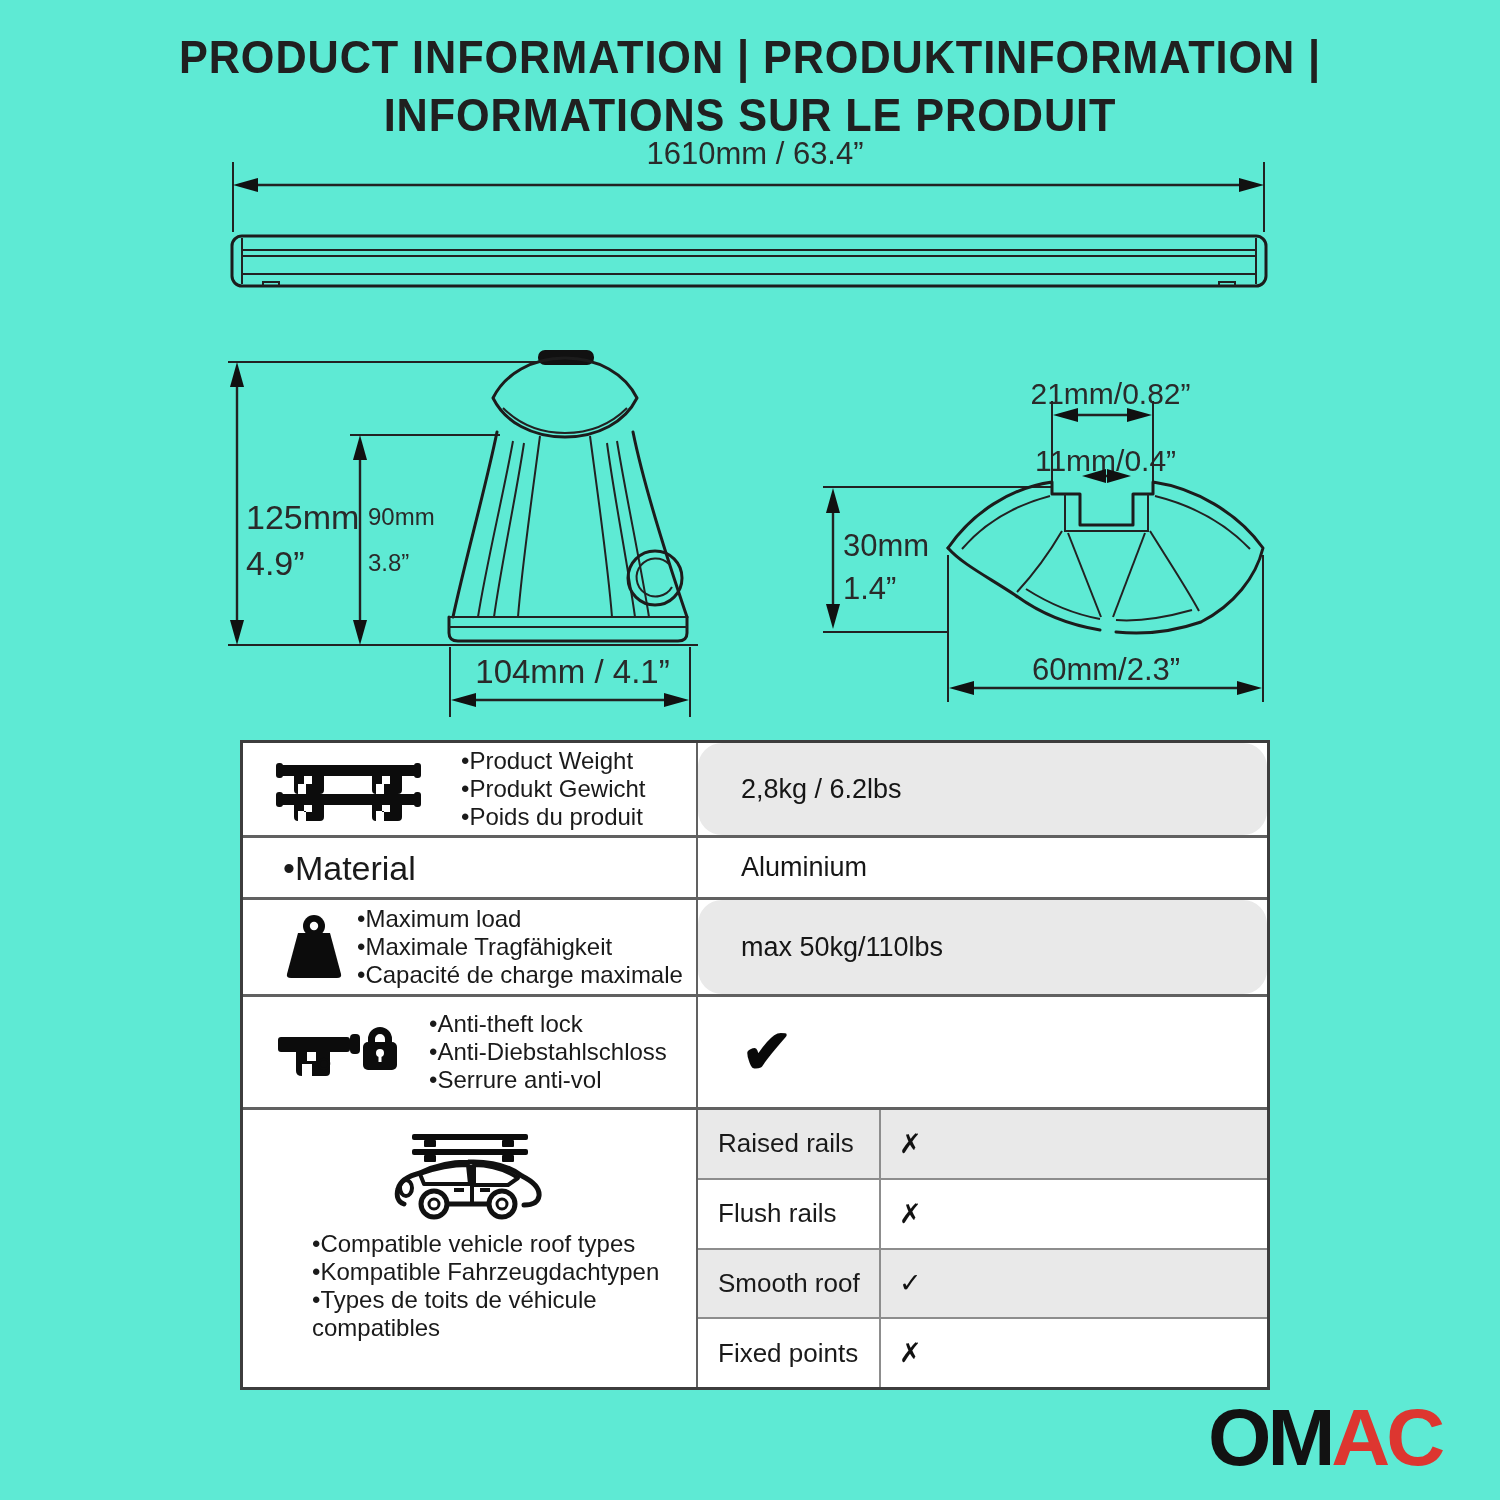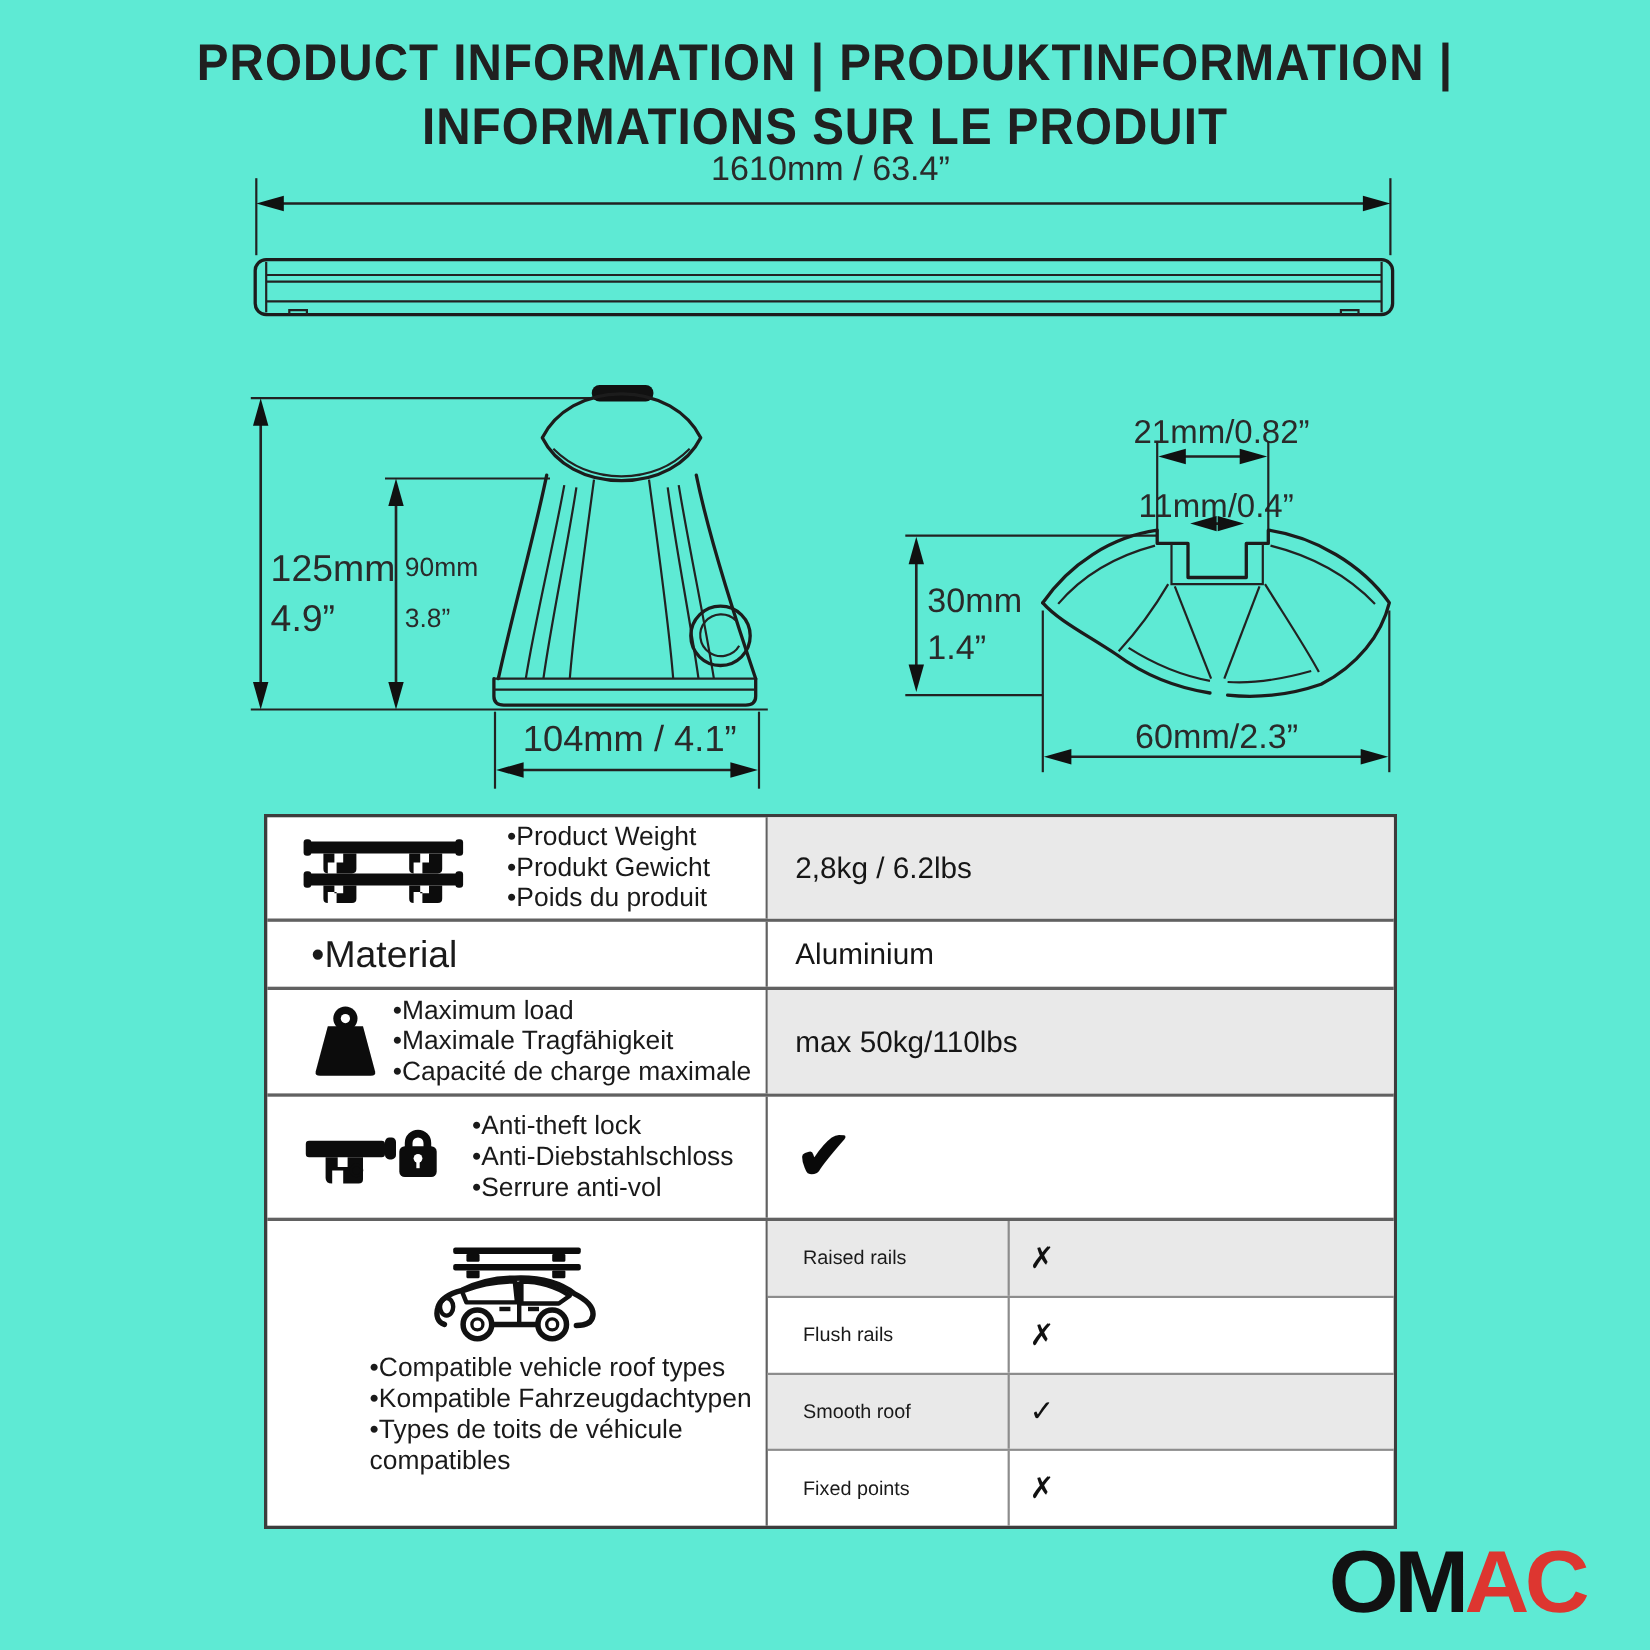--- a/index.html
+++ b/index.html
@@ -21,43 +21,43 @@
   .outl{stroke:#1c1c1c;stroke-width:3;fill:none;stroke-linejoin:round;stroke-linecap:round;}
   .ah{fill:#111;stroke:none;}
 
   
   .info-table{position:absolute;left:240px;top:740px;width:1030px;
               border:3px solid #3d3d3d;box-sizing:border-box;background:#fff;}
   .trow{display:flex;border-top:3px solid #616161;box-sizing:border-box;}
   .trow:first-child{border-top:none;}
   .cell-l{width:455px;box-sizing:border-box;border-right:2px solid #616161;
           display:flex;align-items:center;}
-  .cell-r{flex:1;display:flex;align-items:center;padding-left:25px;
-          font-size:27px;color:#161616;box-sizing:border-box;}
+  .cell-r{flex:1;display:flex;align-items:center;padding-left:43px;
+          font-size:27px;color:#161616;box-sizing:border-box;border-radius:24px;}
   .gray{background:#e9e9e9;}
   .lab{font-size:24px;line-height:28px;color:#1a1a1a;}
   .lab div{white-space:nowrap;}
   .bigcheck{font-size:62px;font-weight:700;color:#090909;line-height:1;}
 
   
   .r1 .icon{margin-left:33px;}  .r1 .lab{margin-left:40px;}
   .r2 .lab{margin-left:40px;font-size:34px;}
   .r3 .icon{margin-left:42px;}  .r3 .lab{margin-left:14px;}
   .r4 .icon{margin-left:33px;}  .r4 .lab{margin-left:28px;}
   .r5{height:280px;}
-  .r5 .cell-l{flex-direction:column;align-items:flex-end;justify-content:flex-start;}
+  .r5 .cell-l{flex-direction:column;align-items:center;justify-content:flex-start;}
   .r5 .icon{align-self:center;margin-top:22px;}
   .r5 .lab{margin-left:45px;margin-top:6px;}
   .r5 .lab div{white-space:normal;}
 
   .subcol{flex:1;display:flex;flex-direction:column;}
   .subrow{flex:1;display:flex;border-top:2px solid #8d8d8d;box-sizing:border-box;}
   .subrow:first-child{border-top:none;}
-  .sublab{width:220px;box-sizing:border-box;border-right:2px solid #8d8d8d;
-          display:flex;align-items:center;padding-left:32px;font-size:18px;color:#1a1a1a;}
+  .sublab{width:183px;box-sizing:border-box;border-right:2px solid #8d8d8d;
+          display:flex;align-items:center;padding-left:20px;font-size:26px;color:#1a1a1a;}
   .submark{flex:1;display:flex;align-items:center;padding-left:18px;font-size:27px;color:#111;}
 
   
   .logo{position:absolute;left:1208px;top:1398px;font-size:80px;font-weight:800;
         letter-spacing:-4px;line-height:80px;transform:scaleX(1.02);transform-origin:left top;}
   .logo .p1{color:#121212;}
   .logo .p2{color:#dd3630;}
 </style>
 </head>
 <body>

